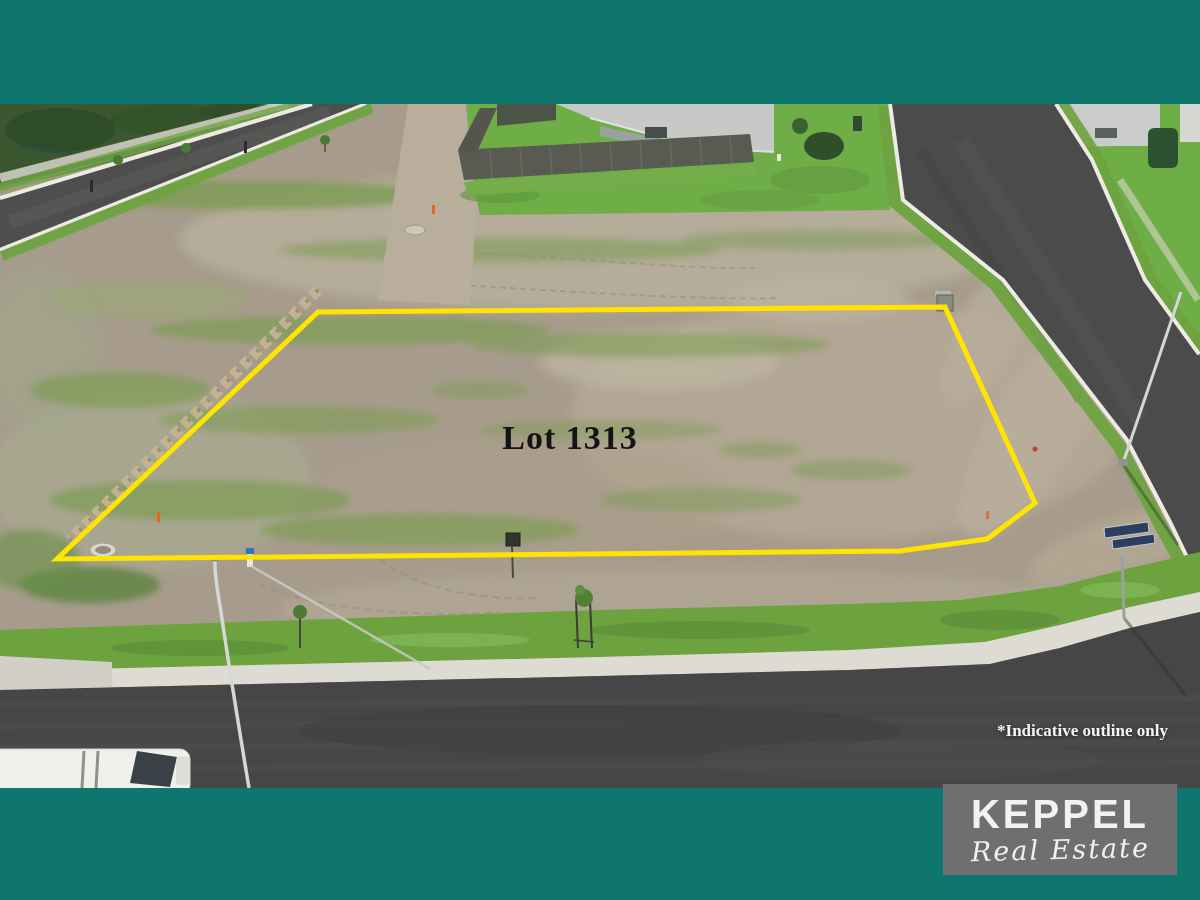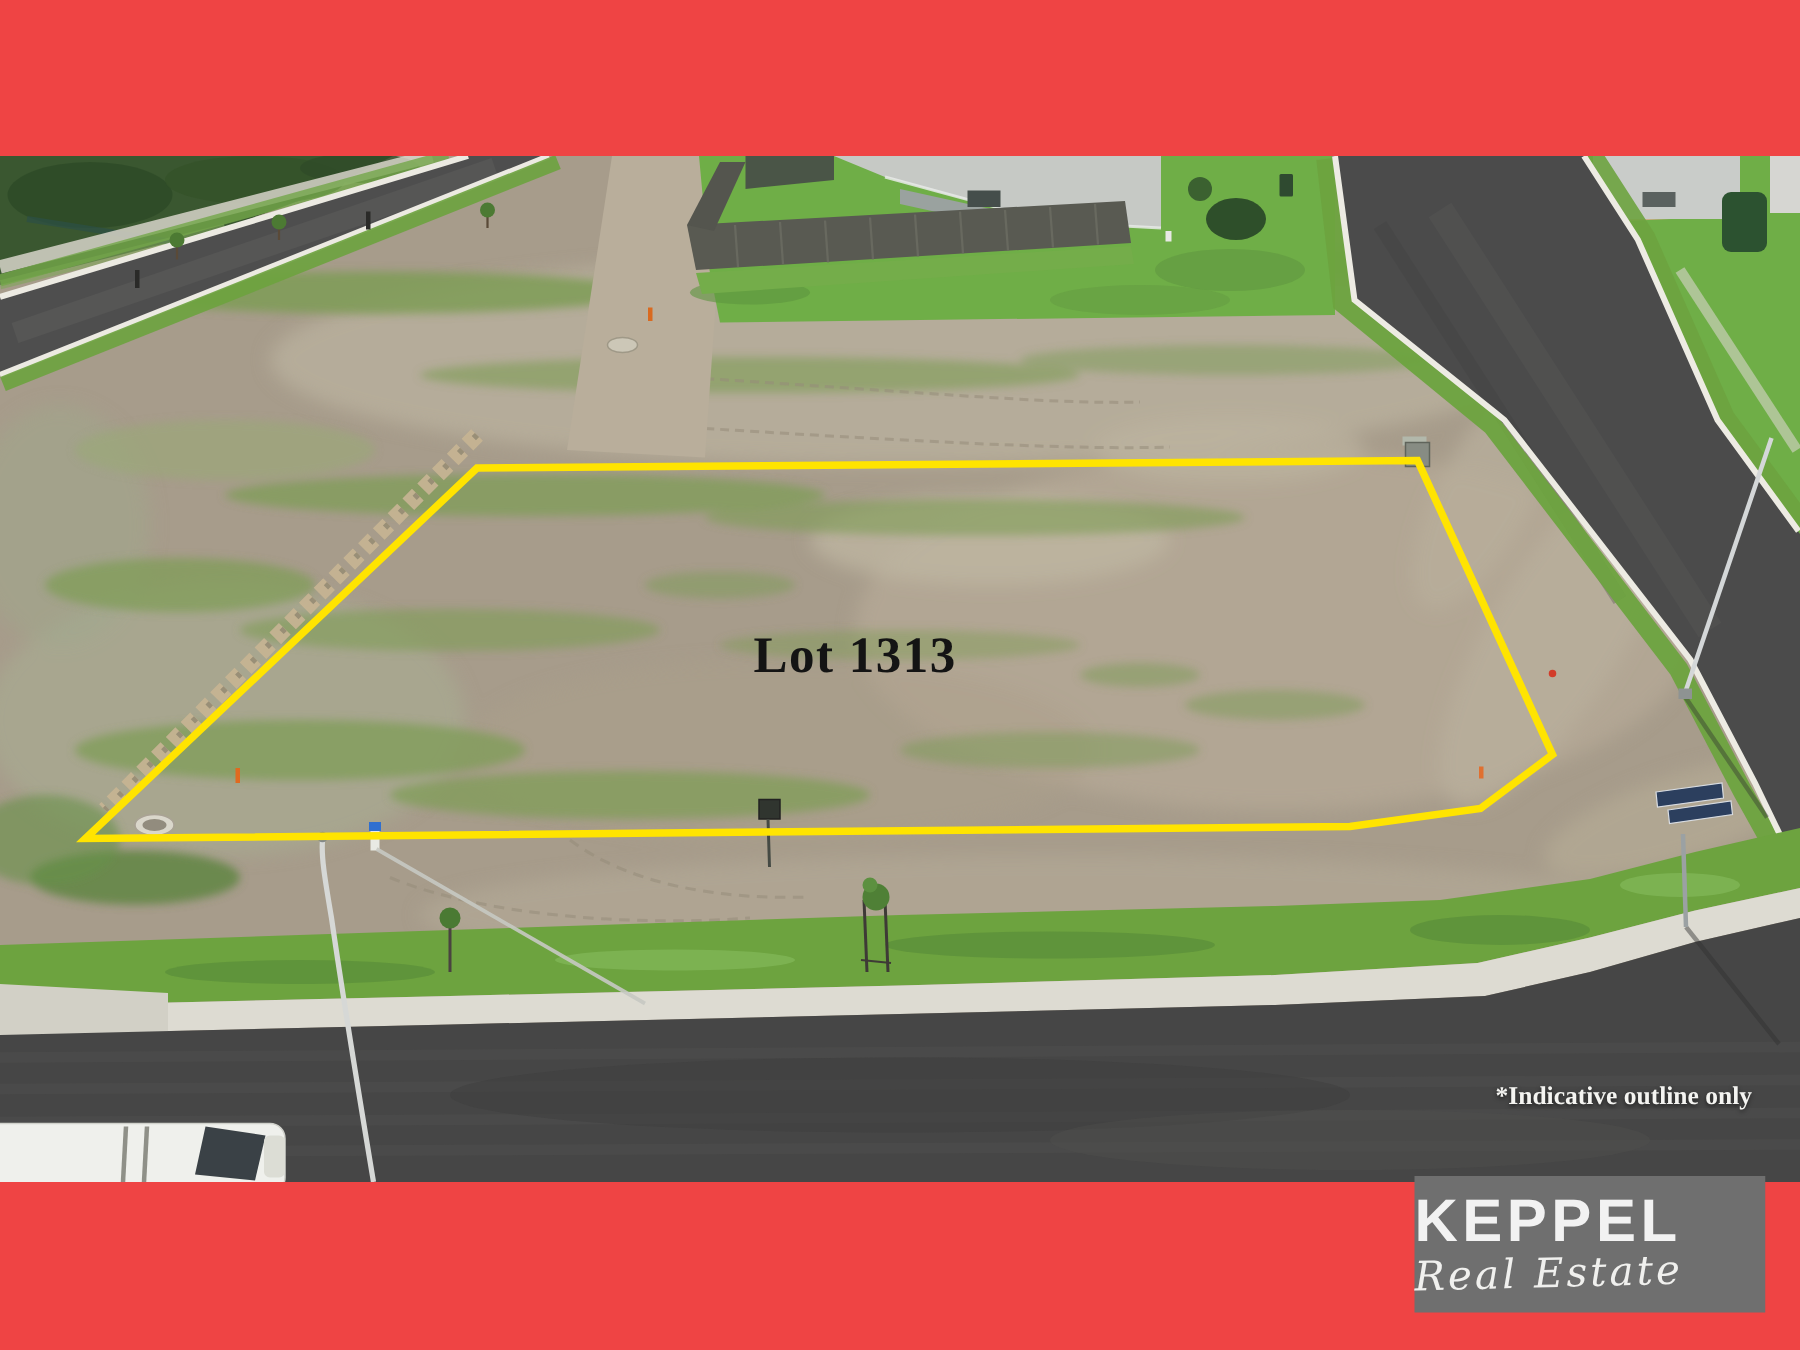--- a/index.html
+++ b/index.html
@@ -1,26 +1,26 @@
 <!DOCTYPE html>
 <html><head>
 <meta charset="utf-8">
 <style>
   html,body{margin:0;padding:0;background:#ffffff;}
-  .canvas{position:relative;width:1200px;height:900px;background:#ef4444;overflow:hidden;
+  .canvas{position:relative;width:1200px;height:900px;background:#0f766e;overflow:hidden;
           font-family:"Liberation Sans", sans-serif;}
   .photo-svg{position:absolute;left:0;top:0;width:1200px;height:900px;display:block;}
   .lot-label{position:absolute;left:470px;top:419px;width:200px;text-align:center;
              font-family:"Liberation Serif", serif;font-weight:bold;font-size:34px;
              letter-spacing:1px;color:#141414;}
   .disclaimer{position:absolute;left:880px;top:721px;width:288px;text-align:right;
               font-family:"Liberation Serif", serif;font-weight:bold;font-size:17px;
               color:#f4f4f1;text-shadow:0 1px 3px rgba(0,0,0,.55);}
   .logo{position:absolute;left:943px;top:784px;width:234px;height:91px;background:#6f6f6f;
-        display:flex;flex-direction:column;align-items:flex-start;justify-content:center;}
+        display:flex;flex-direction:column;align-items:center;justify-content:center;}
   .logo-brand{font-family:"Liberation Sans", sans-serif;font-weight:bold;font-size:40px;
               line-height:40px;letter-spacing:3px;color:#f2f2f2;}
   .logo-tagline{font-family:"DejaVu Serif", serif;font-style:italic;font-size:27px;
                 line-height:30px;letter-spacing:2px;color:#f0f0ee;margin-top:1px;
                 transform:rotate(-1.5deg);}
 </style>
 </head>
 <body>
 
 <div class="canvas">

